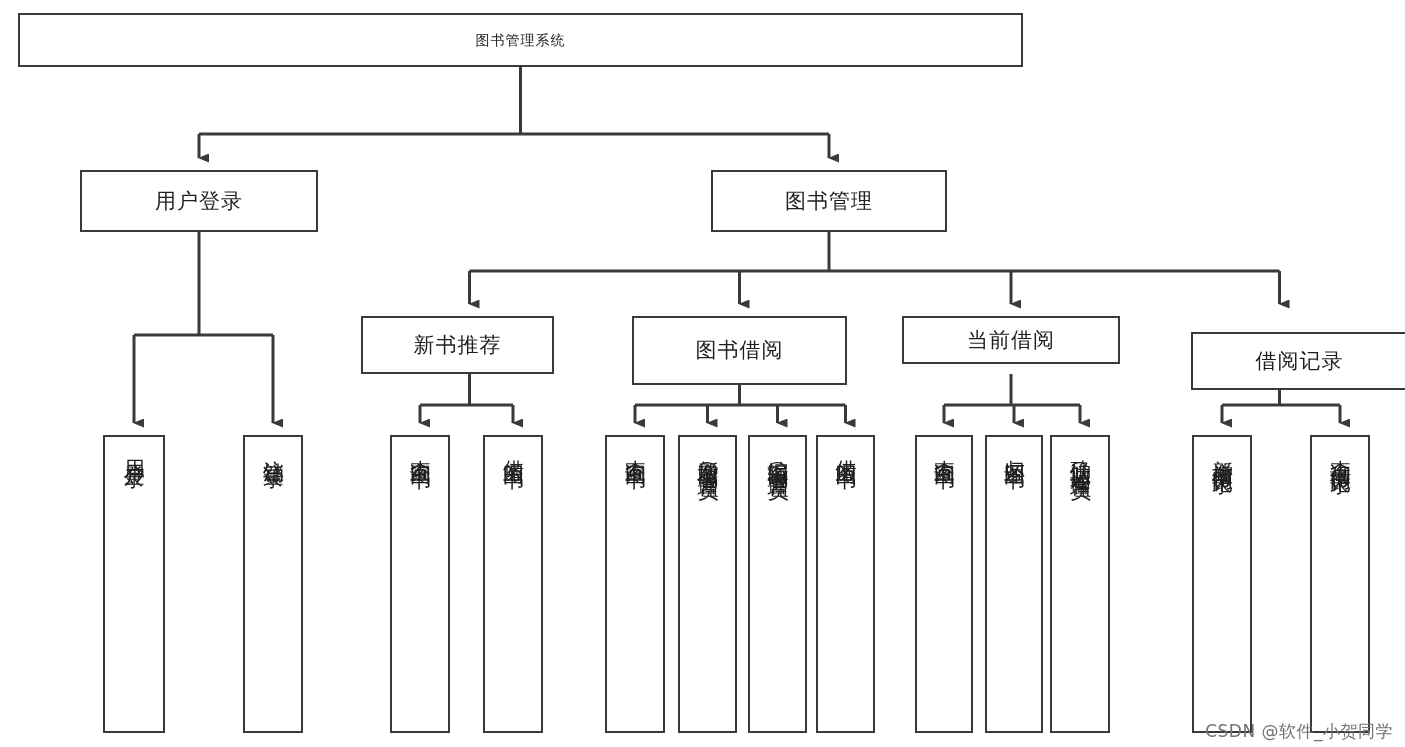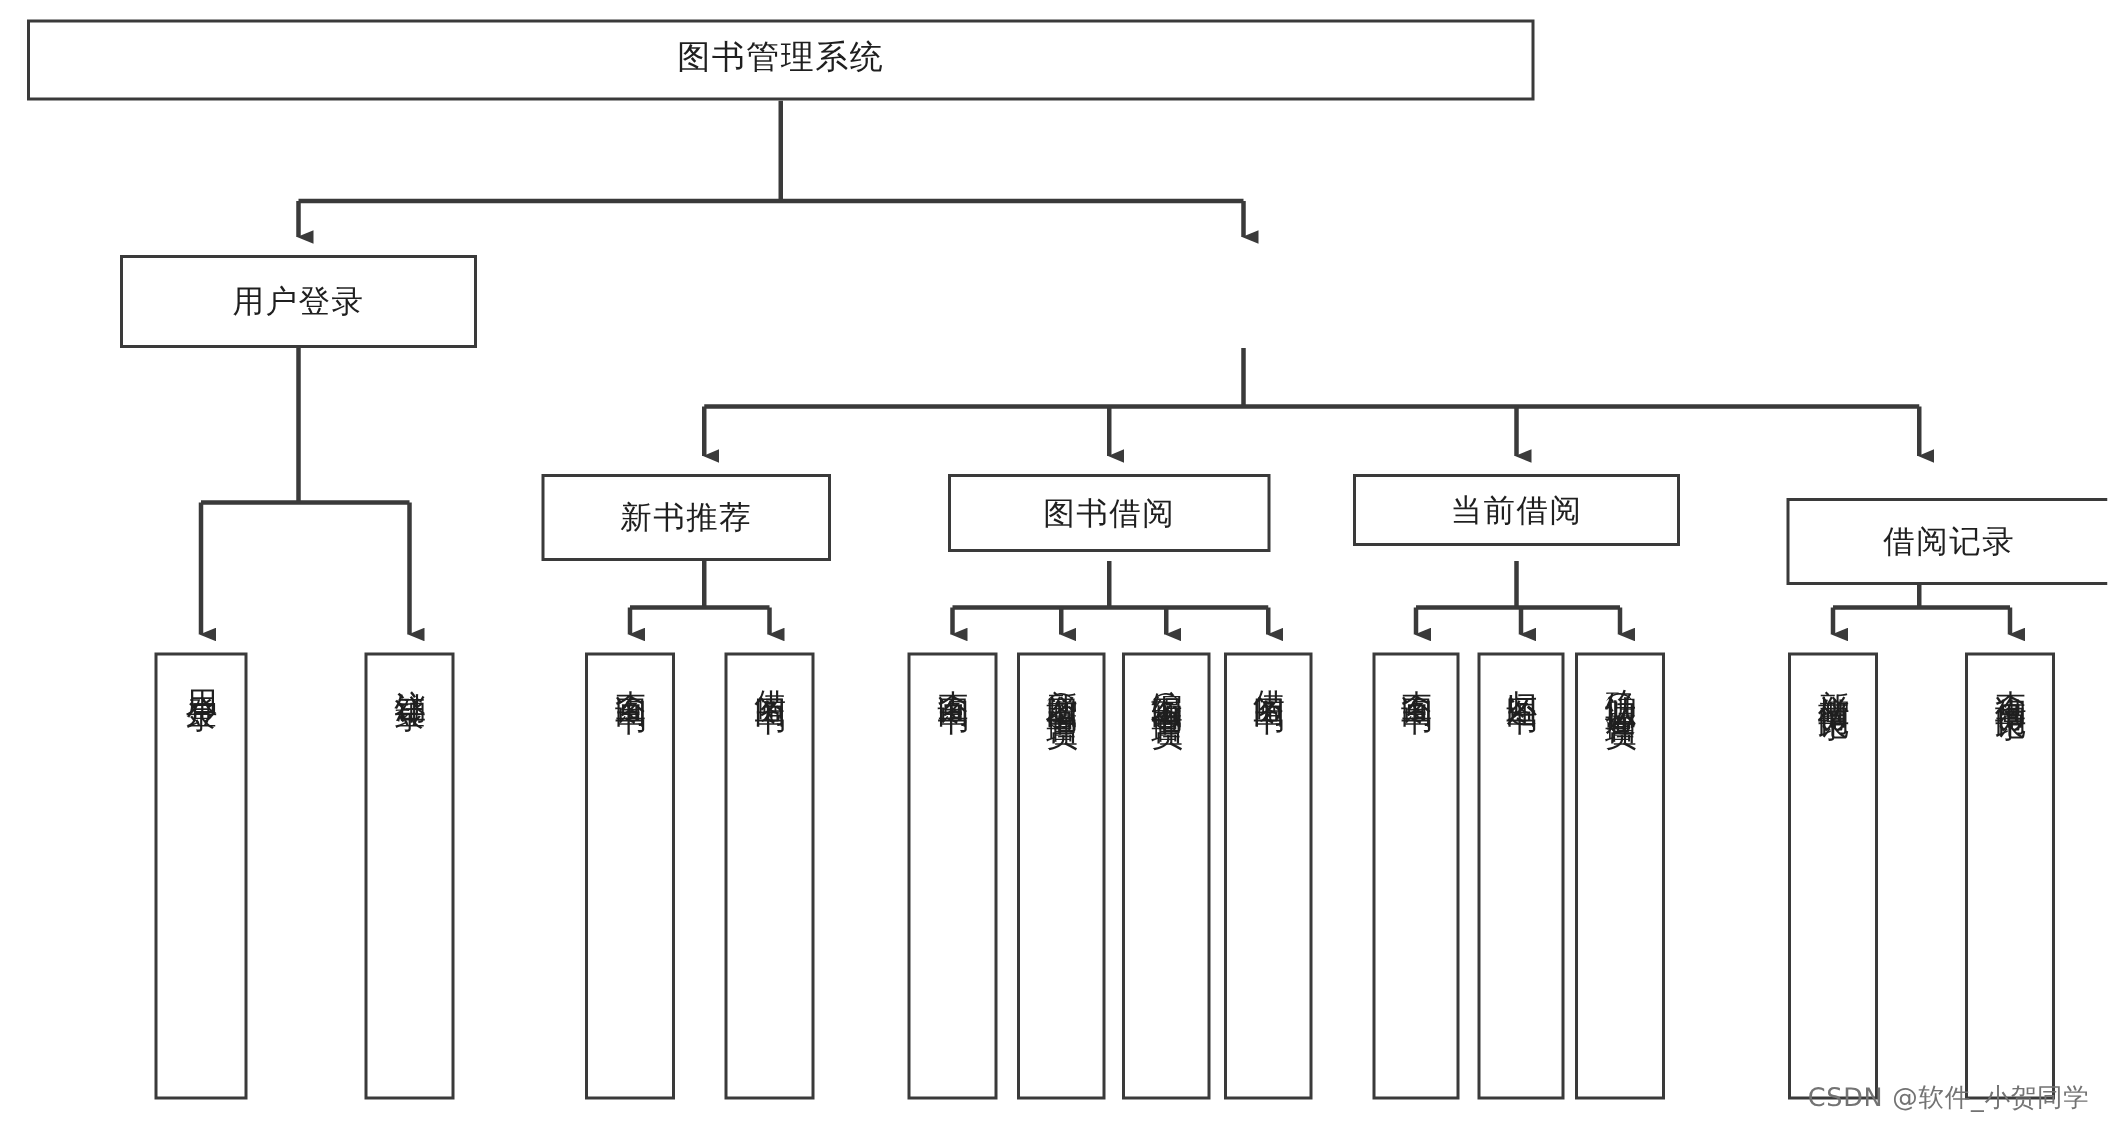--- a/index.html
+++ b/index.html
@@ -53,22 +53,21 @@
   }
   .node.vertical .node-label {
     writing-mode: vertical-rl;
     text-orientation: upright;
     font-size: 21px;
     letter-spacing: 3px;
     line-height: 1;
     height: auto;
   }
   .node.root .node-label {
-    font-size: 22px;
-    font-family: Liberation Mono, monospace;
+    font-size: 14px;
   }
   #watermark {
     position: absolute;
     right: 12px;
     bottom: 4px;
     font-size: 17px;
     color: #737373;
     letter-spacing: 0.5px;
     pointer-events: none;
     white-space: nowrap;
@@ -122,25 +121,28 @@
       </g>
   </svg>
 
   <div class="node root horizontal" style="left: 18px; top: 13px; width: 1005px; height: 54px;">
     <span class="node-label">图书管理系统</span>
   </div>
 
   <div class="node horizontal" style="left: 80px; top: 170px; width: 238px; height: 62px;">
     <span class="node-label">用户登录</span>
   </div>
+  <div class="node horizontal" style="left: 711px; top: 170px; width: 236px; height: 62px;">
+    <span class="node-label">图书管理</span>
+  </div>
 
   <div class="node horizontal" style="left: 361px; top: 316px; width: 193px; height: 58px;">
     <span class="node-label">新书推荐</span>
   </div>
-  <div class="node horizontal" style="left: 632px; top: 316px; width: 215px; height: 52px;">
+  <div class="node horizontal" style="left: 632px; top: 316px; width: 215px; height: 69px;">
     <span class="node-label">图书借阅</span>
   </div>
   <div class="node horizontal" style="left: 902px; top: 316px; width: 218px; height: 48px;">
     <span class="node-label">当前借阅</span>
   </div>
   <div class="node horizontal" style="left: 1171px; top: 332px; width: 217px; height: 58px; margin-left: 20px;">
     <span class="node-label">借阅记录</span>
   </div>
 
   <div class="node vertical" style="left: 103px; top: 435px; width: 62px; height: 298px;">

